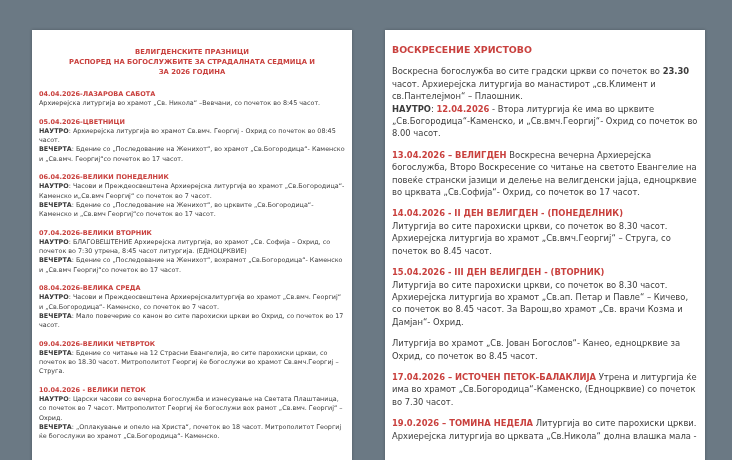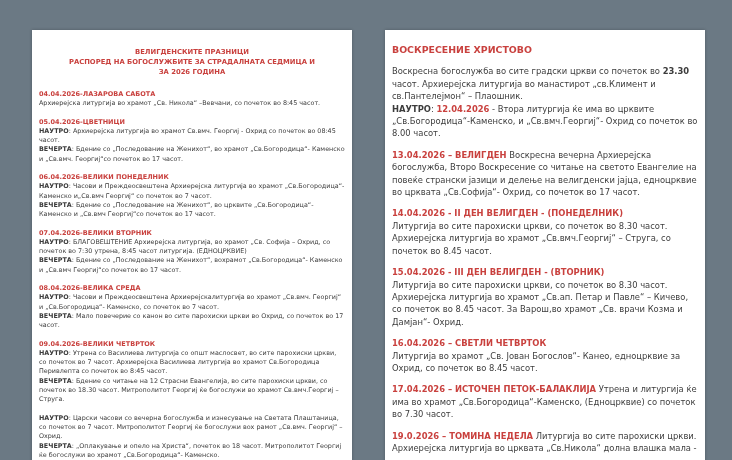--- a/index.html
+++ b/index.html
@@ -72,25 +72,25 @@
   </div>
 
   <div class="sec">
     <div class="sh">08.04.2026-ВЕЛИКА СРЕДА</div>
     <div><b class="lbl">НАУТРО</b><span>: Часови и Преждеосвештена Архиерејскалитургија во храмот „Св.вмч. Георгиј“ и „Св.Богородица“- Каменско, со почеток во 7 часот.</span></div>
     <div><b class="lbl">ВЕЧЕРТА</b><span>: Мало повечерие со канон во сите парохиски цркви во Охрид, со почеток во 17 часот.</span></div>
   </div>
 
   <div class="sec">
     <div class="sh">09.04.2026-ВЕЛИКИ ЧЕТВРТОК</div>
-    <div><b class="lbl">НАУТРО</b><span>: Утрена со Василиева литургија со општ маслосвет, во сите парохиски цркви, со почеток во 7 часот. Архиерејска Василиева литургија во храмот Св.Богородица Перивлепта со почеток во 8:45 часот.</span></div>
     <div><b class="lbl">ВЕЧЕРТА</b><span>: Бдение со читање на 12 Страсни Евангелија, во сите парохиски цркви, со почеток во 18.30 часот. Митрополитот Георгиј ќе богослужи во храмот Св.вмч.Георгиј – Струга.</span></div>
   </div>
 
   <div class="sec">
+    <div class="sh">10.04.2026 - ВЕЛИКИ ПЕТОК</div>
     <div><b class="lbl">НАУТРО</b><span>: Царски часови со вечерна богослужба и изнесување на Светата Плаштаница, со почеток во 7 часот. Митрополитот Георгиј ќе богослужи вох рамот „Св.вмч. Георгиј“ – Охрид.</span></div>
     <div><b class="lbl">ВЕЧЕРТА</b><span>: „Оплакување и опело на Христа“, почеток во 18 часот. Митрополитот Георгиј ќе богослужи во храмот „Св.Богородица“- Каменско.</span></div>
   </div>
 </div>
 
 <div class="page page-right">
   <div class="rp-title">ВОСКРЕСЕНИЕ ХРИСТОВО</div>
 
   <div class="blk tight">
     <span>Воскресна богослужба во сите градски цркви со почеток во </span><b>23.30</b><span> часот. Архиерејска литургија во манастирот „св.Климент и св.Пантелејмон“ – Плаошник.</span>
@@ -106,21 +106,21 @@
 
   <div class="blk">
     <span class="rh block">14.04.2026 - II ДЕН ВЕЛИГДЕН - (ПОНЕДЕЛНИК)</span><span>Литургија во сите парохиски цркви, со почеток во 8.30 часот. Архиерејска литургија во храмот „Св.вмч.Георгиј“ – Струга, со почеток во 8.45 часот.</span>
   </div>
 
   <div class="blk">
     <span class="rh block">15.04.2026 - III ДЕН ВЕЛИГДЕН - (ВТОРНИК)</span><span>Литургија во сите парохиски цркви, со почеток во 8.30 часот. Архиерејска литургија во храмот „Св.ап. Петар и Павле“ – Кичево, со почеток во 8.45 часот. За Варош,во храмот „Св. врачи Козма и Дамјан“- Охрид.</span>
   </div>
 
   <div class="blk">
-    <span class="rh block">16.04.2026 – СВЕТЛИ ЧЕТВРТОК</span><span>Литургија во храмот „Св. Јован Богослов“- Канео, едноцрквие за Охрид, со почеток во 8.45 часот.</span>
+    <span>Литургија во храмот „Св. Јован Богослов“- Канео, едноцрквие за Охрид, со почеток во 8.45 часот.</span>
   </div>
 
   <div class="blk">
     <span class="rh">17.04.2026 – ИСТОЧЕН ПЕТОК-БАЛАКЛИЈА</span><span> Утрена и литургија ќе има во храмот „Св.Богородица“-Каменско, (Едноцрквие) со почеток во 7.30 часот.</span>
   </div>
 
   <div class="blk">
     <span class="rh">19.0.2026 – ТОМИНА НЕДЕЛА</span><span> Литургија во сите парохиски цркви. Архиерејска литургија во црквата „Св.Никола“ долна влашка мала -</span>
   </div>
 </div>

